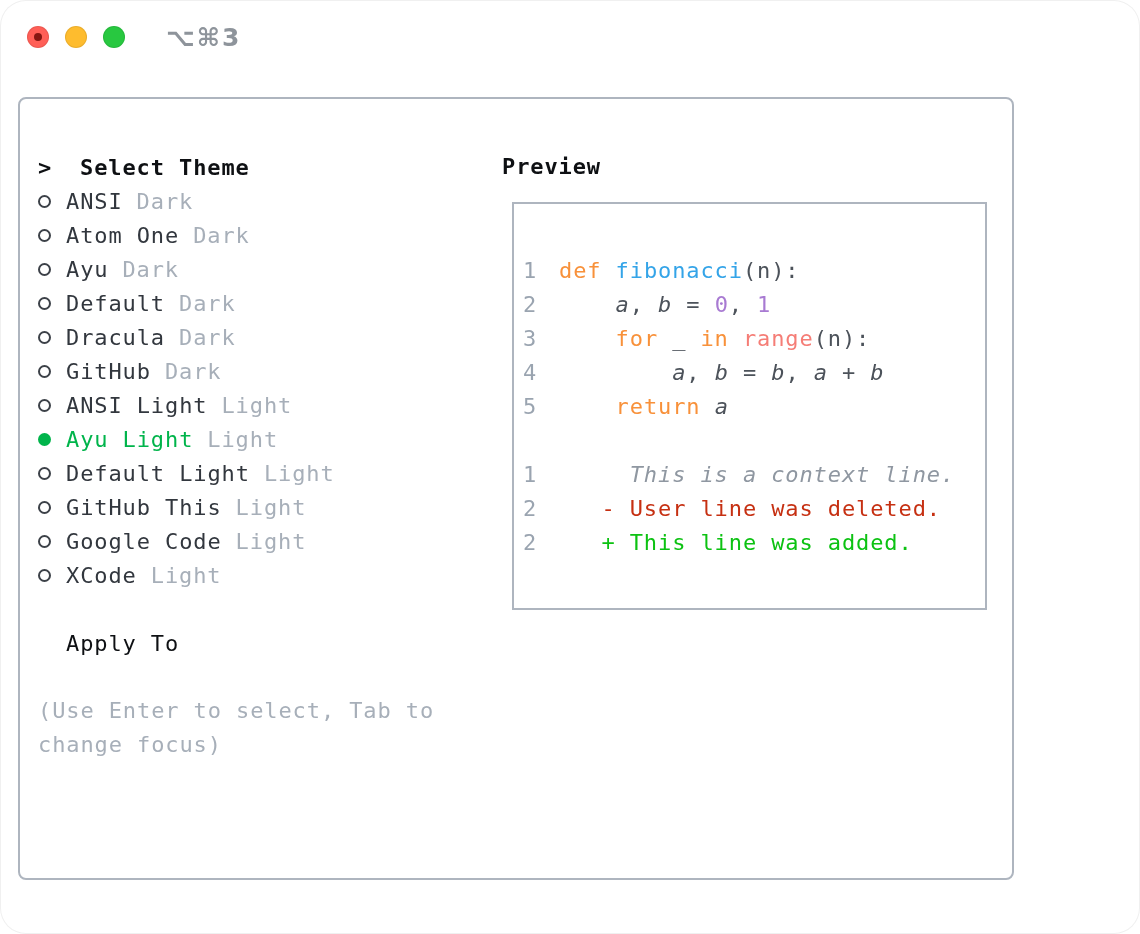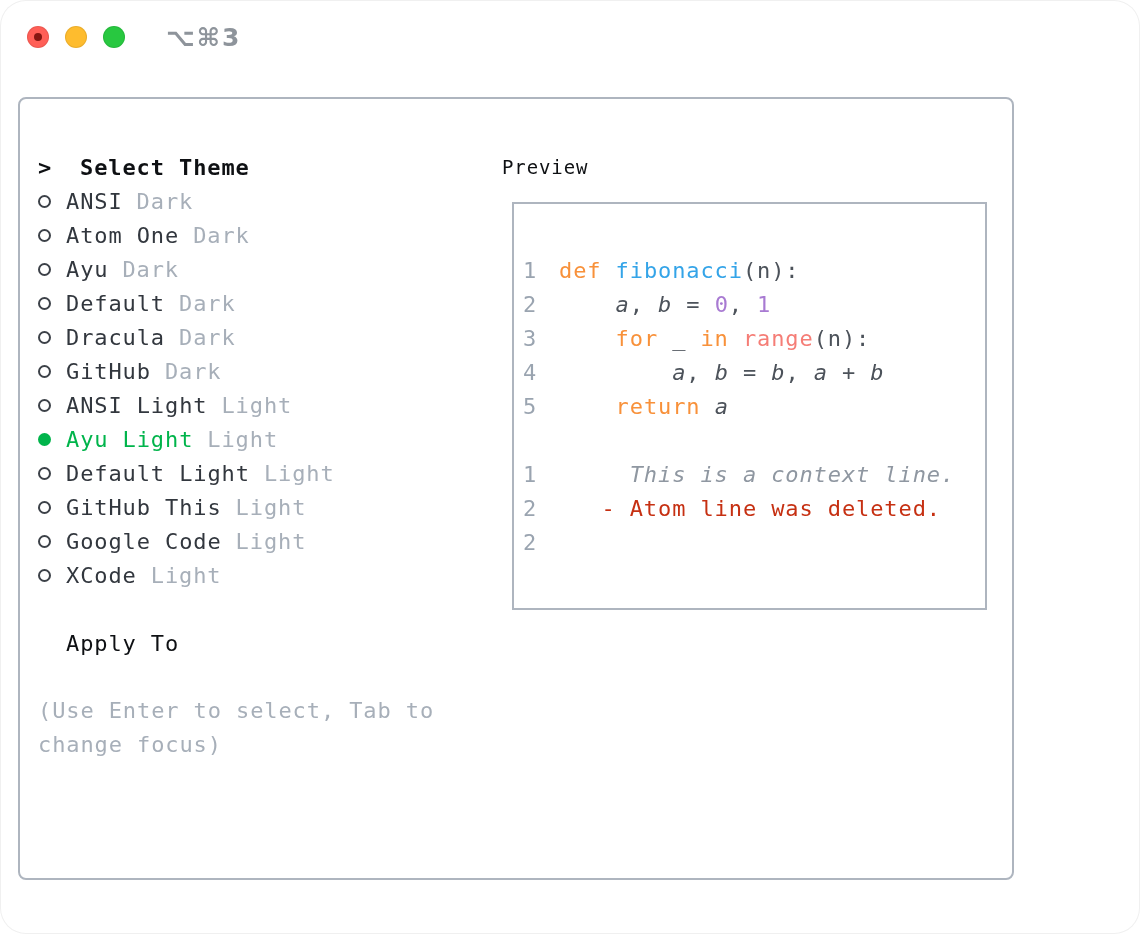--- a/index.html
+++ b/index.html
@@ -46,21 +46,21 @@
   .name.sel{color:var(--green-accent);}
   .variant{color:var(--muted-gray);margin-left:14px;text-align:right;}
   .opt-label{color:var(--text-dark);}
   .opt-label.sel{color:var(--green-accent);}
   .section-title{color:var(--heading-black);}
   .hint{height:34px;line-height:34px;color:var(--muted-gray);white-space:pre;}
   
   .left-col{left:18px;top:51px;}
   
   .preview-label{position:absolute;left:482px;top:51px;height:34px;line-height:34px;
-                 font-size:19px;letter-spacing:0.9px;font-weight:normal;color:var(--heading-black);}
+                 font-size:22px;letter-spacing:0.9px;font-weight:bold;color:var(--heading-black);}
   .preview-box{position:absolute;left:492px;top:103px;width:475px;height:408px;
                border:2px solid var(--border-gray);background:#fff;}
   .code{position:absolute;left:9px;top:49px;font-size:22px;letter-spacing:0.9px;}
   .code .row{white-space:pre;}
   .num{display:inline-block;width:36px;flex:none;color:var(--line-number-gray);}
   .seg-k{color:var(--keyword-orange);}
   .seg-f{color:var(--function-blue);}
   .seg-b{color:var(--builtin-coral);}
   .seg-n{color:var(--number-purple);}
   .seg-p{color:var(--code-plain);}
@@ -124,19 +124,19 @@
 
     <div class="preview-box">
       <div class="code">
           <div class="row"><span class="num">1</span><span class="seg-k">def</span><span class="seg-p"> </span><span class="seg-f">fibonacci</span><span class="seg-p">(n):</span></div>
           <div class="row"><span class="num">2</span><span class="seg-p">    </span><span class="seg-v">a</span><span class="seg-p">, </span><span class="seg-v">b</span><span class="seg-p"> = </span><span class="seg-n">0</span><span class="seg-p">, </span><span class="seg-n">1</span></div>
           <div class="row"><span class="num">3</span><span class="seg-p">    </span><span class="seg-k">for</span><span class="seg-p"> _ </span><span class="seg-k">in</span><span class="seg-p"> </span><span class="seg-b">range</span><span class="seg-p">(n):</span></div>
           <div class="row"><span class="num">4</span><span class="seg-p">        </span><span class="seg-v">a</span><span class="seg-p">, </span><span class="seg-v">b</span><span class="seg-p"> = </span><span class="seg-v">b</span><span class="seg-p">, </span><span class="seg-v">a</span><span class="seg-p"> + </span><span class="seg-v">b</span></div>
           <div class="row"><span class="num">5</span><span class="seg-p">    </span><span class="seg-k">return</span><span class="seg-p"> </span><span class="seg-v">a</span></div>
           <div class="row"><span class="num"></span></div>
           <div class="row"><span class="num">1</span><span class="seg-c">     This is a context line.</span></div>
-          <div class="row"><span class="num">2</span><span class="seg-d">   - Atom line was deleted.</span></div>
-          <div class="row"><span class="num">2</span></div>
+          <div class="row"><span class="num">2</span><span class="seg-d">   - User line was deleted.</span></div>
+          <div class="row"><span class="num">2</span><span class="seg-a">   + This line was added.</span></div>
         </div>
     </div>
 
   </div>
 </div>
 
 </body></html>

